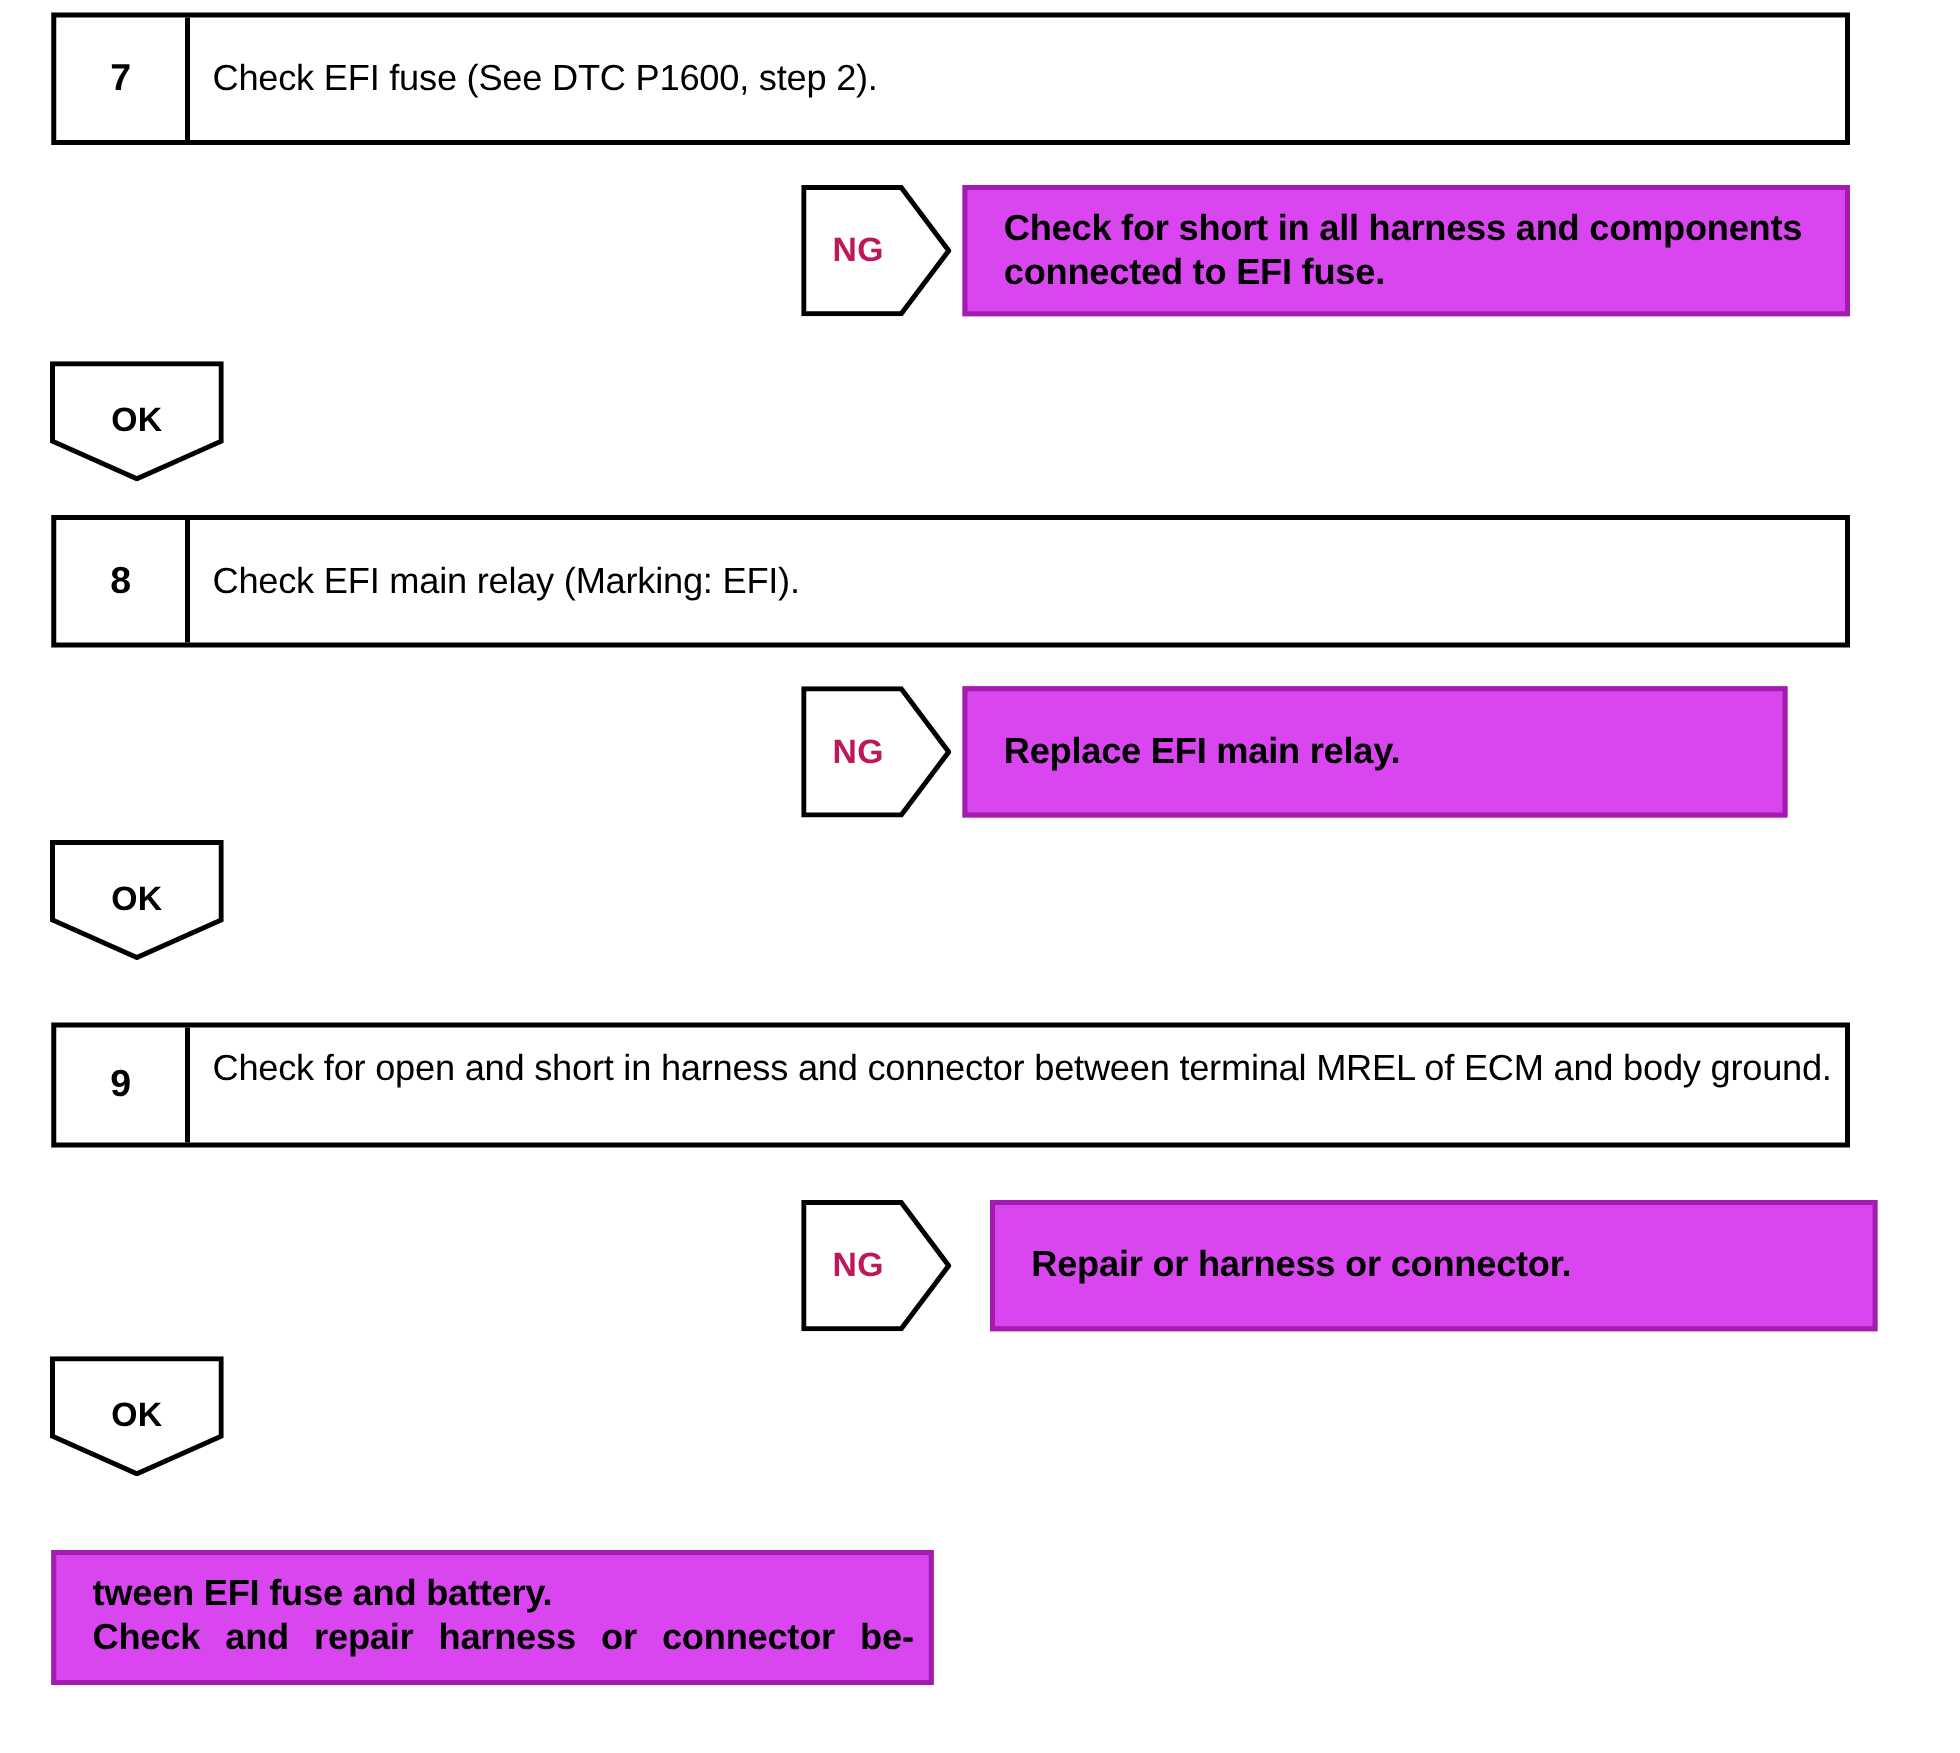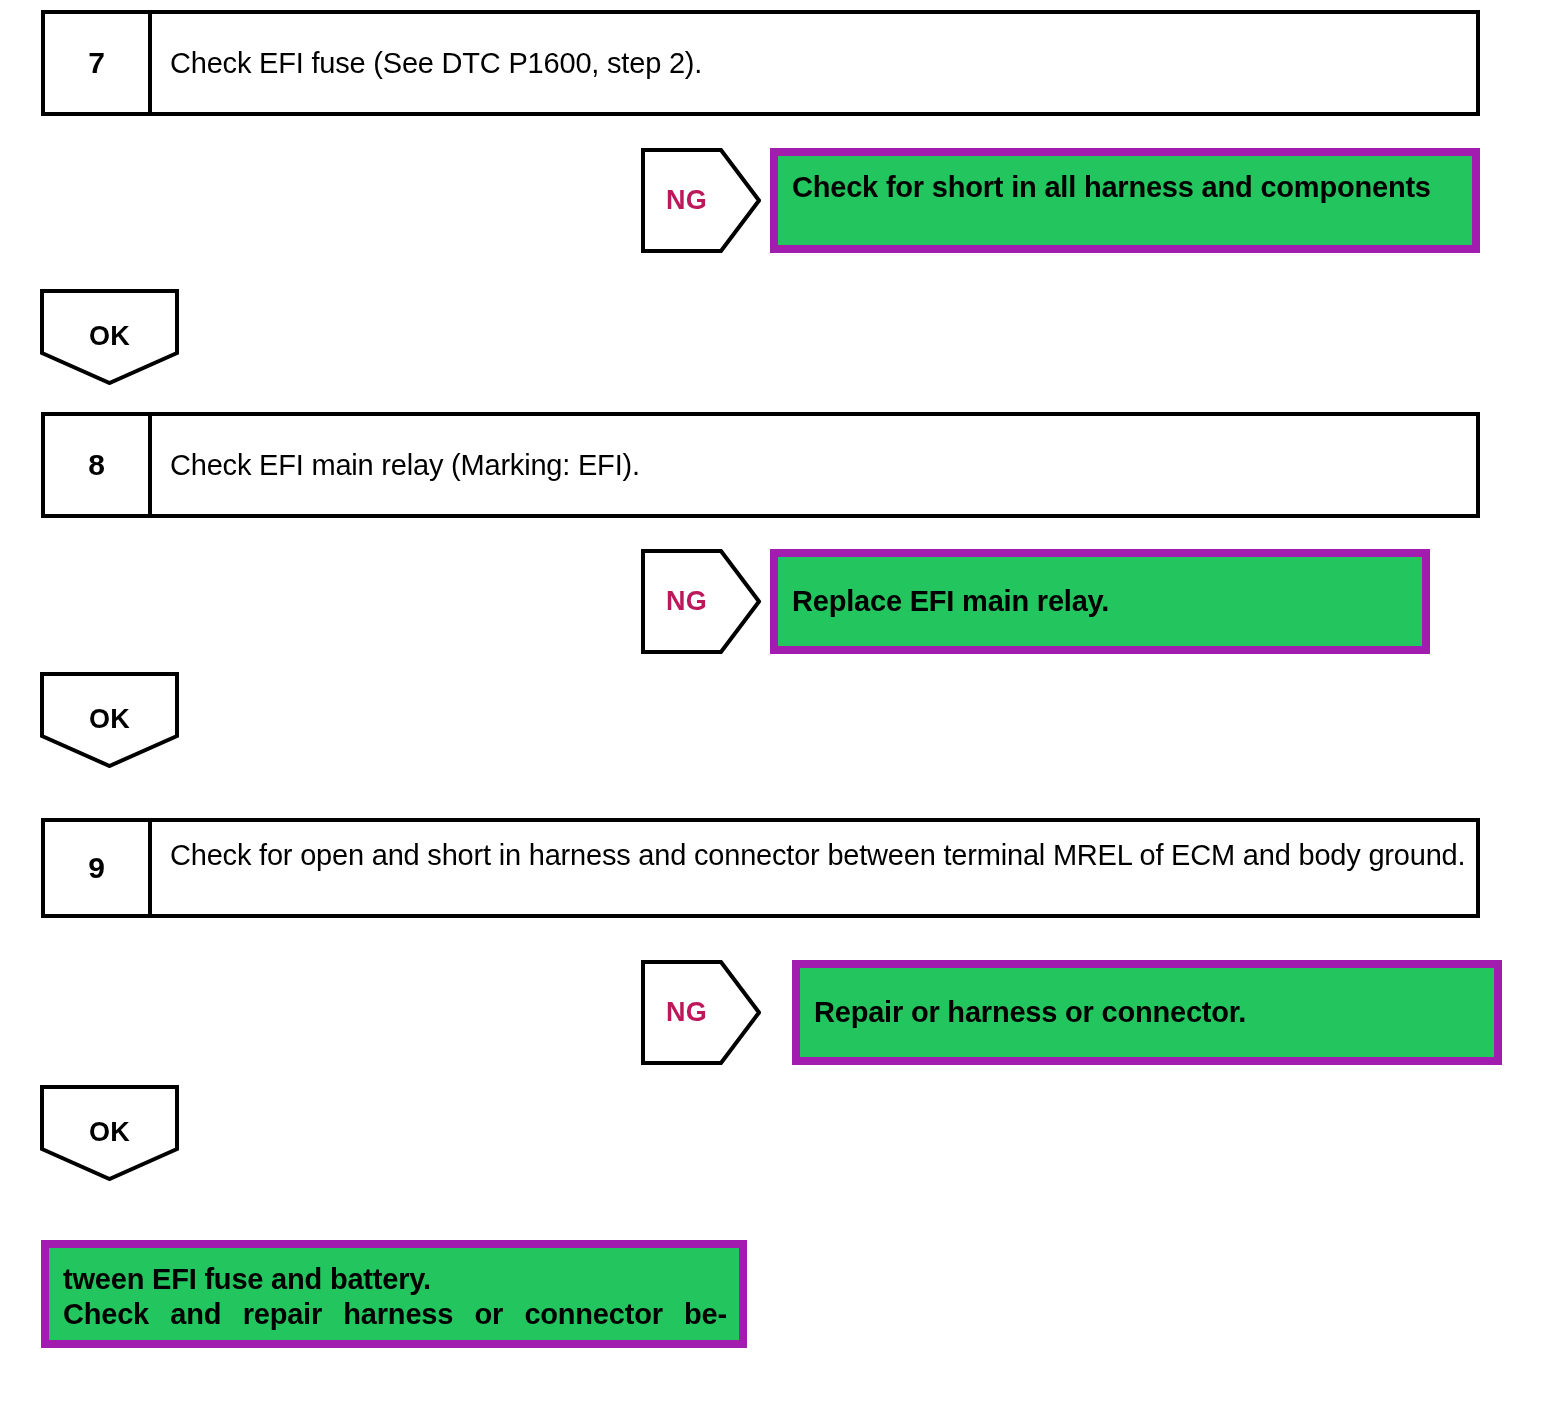--- a/index.html
+++ b/index.html
@@ -56,25 +56,25 @@
   }
   .step-text.two-line {
     align-items: flex-start;
     padding-top: 16px;
   }
 
   
   .result-box {
     position: absolute;
     box-sizing: border-box;
-    border: 8px solid #a21caf;
-    background: #22c55e;
-    display: flex;
-    align-items: center;
-    padding-left: 14px;
+    border: 4px solid #a21caf;
+    background: #d946ef;
+    display: flex;
+    align-items: center;
+    padding-left: 29px;
     padding-right: 12px;
     font-size: 29px;
     font-weight: bold;
     line-height: 1.2;
     color: #000000;
     letter-spacing: -0.2px;
   }
   .result-box.top-align {
     align-items: flex-start;
     padding-top: 14px;
@@ -151,20 +151,21 @@
   <div class="ng-marker" style="left:641px; top:148px; width:120px; height:105px;">
     <svg width="120" height="105" viewBox="0 0 120 105">
       <polygon points="2,2 80,2 118,52.5 80,103 2,103" fill="#ffffff" stroke="#000000" stroke-width="4" stroke-linejoin="miter"></polygon>
     </svg>
     <div class="ng-label">NG</div>
   </div>
 
   <div class="result-box top-align" style="left:770px; top:148px; width:710px; height:105px;">
     <div>
       <span class="jline">Check for short in all harness and components</span>
+      <span class="jline">connected to EFI fuse.</span>
     </div>
   </div>
 
   <div class="ok-marker" style="left:40px; top:289px; width:139px; height:96px;">
     <svg width="139" height="96" viewBox="0 0 139 96">
       <polygon points="2,2 137,2 137,64 69.5,94 2,64" fill="#ffffff" stroke="#000000" stroke-width="4" stroke-linejoin="miter"></polygon>
     </svg>
     <div class="ok-label">OK</div>
   </div>
 

